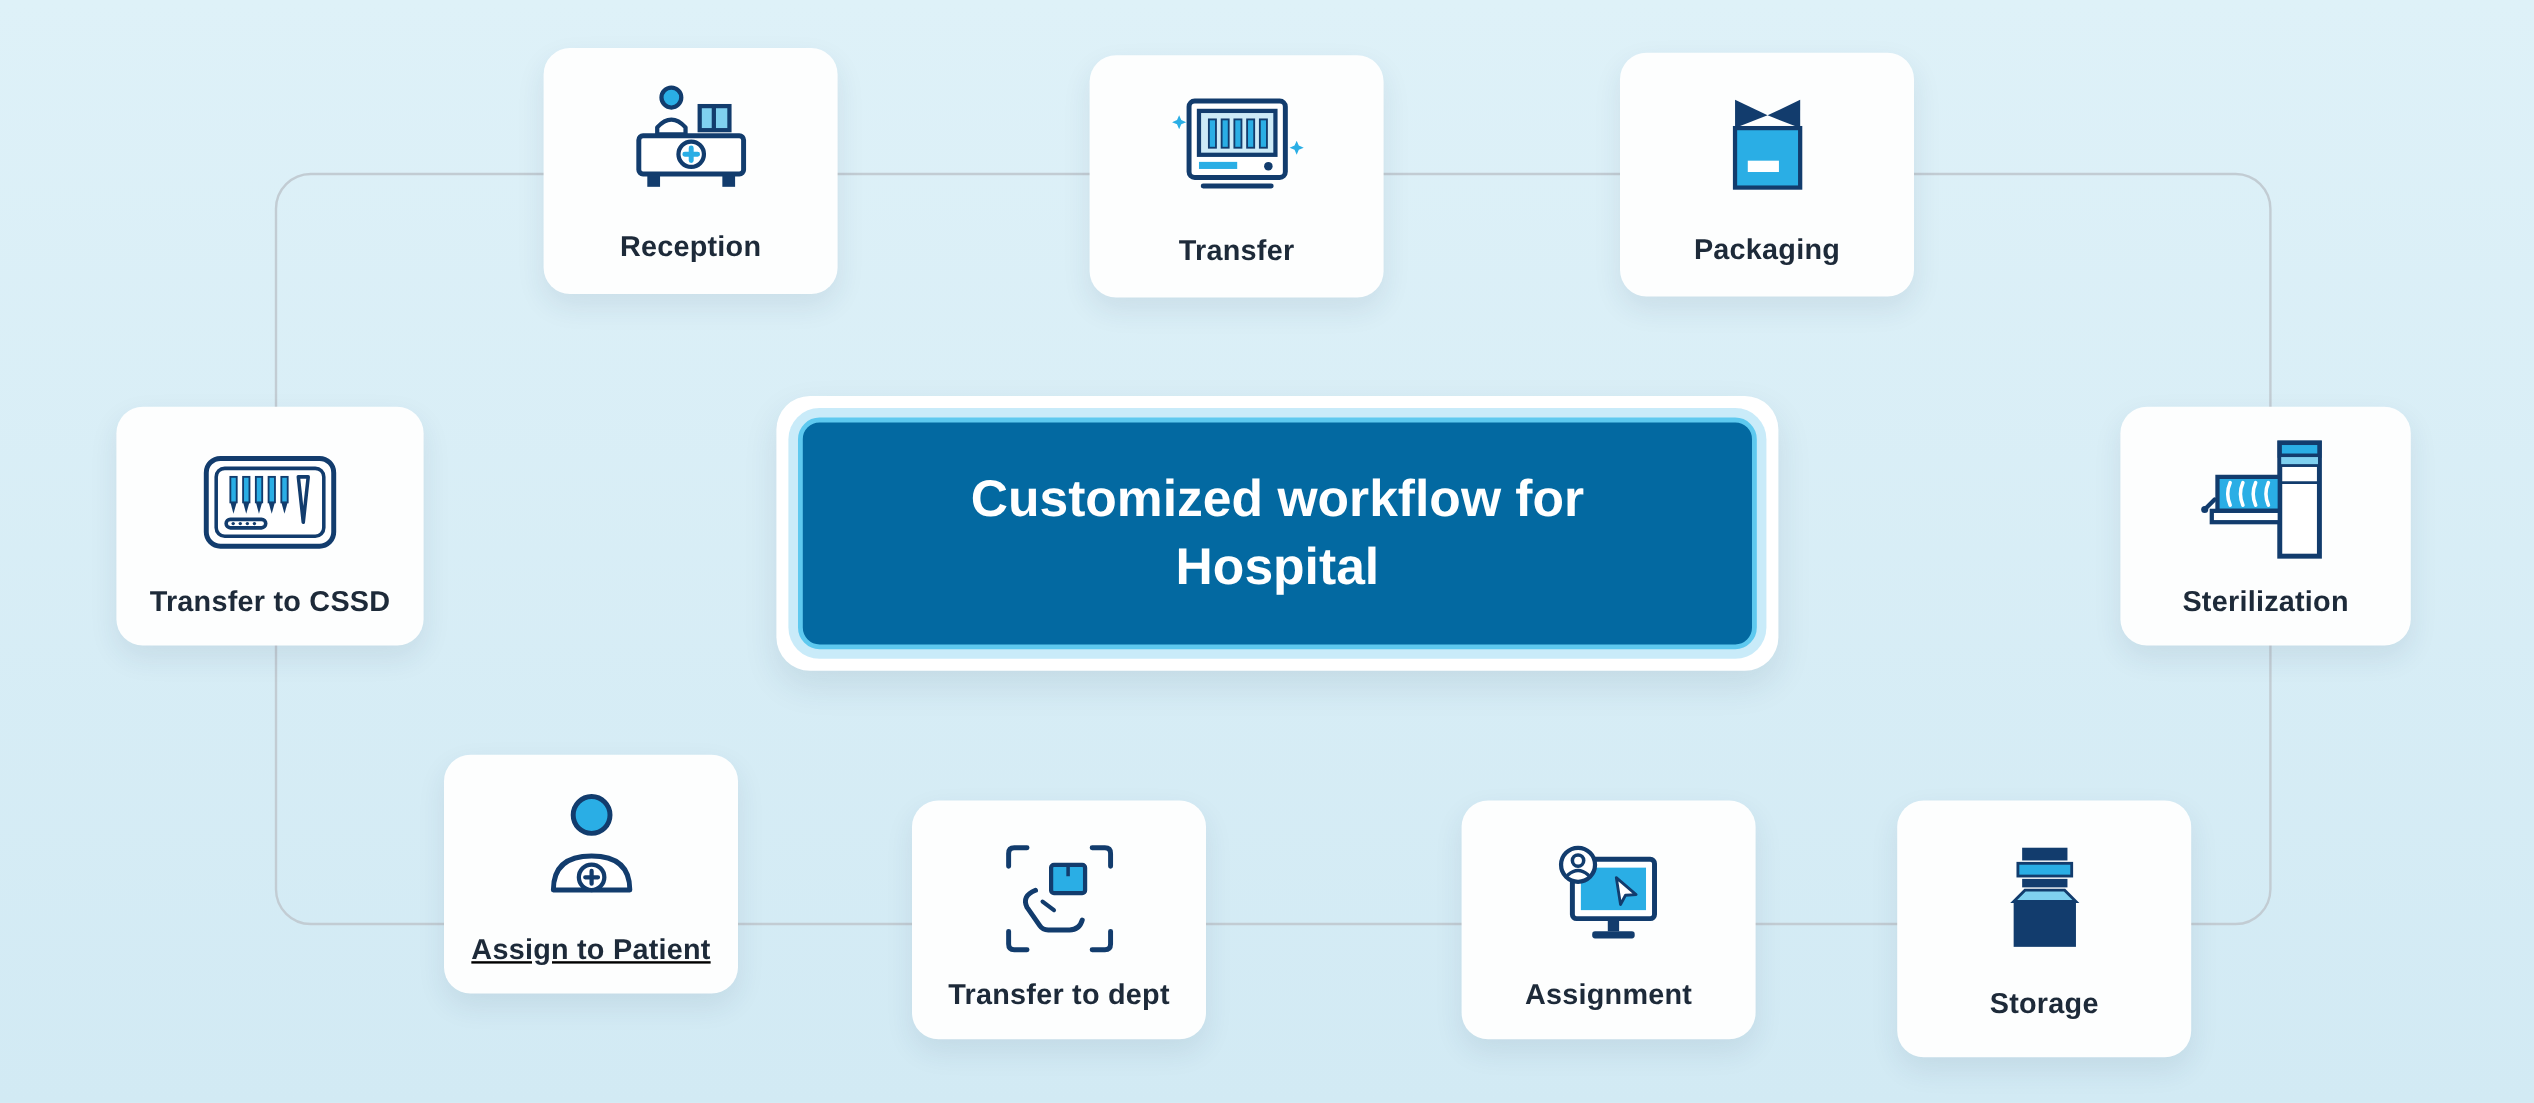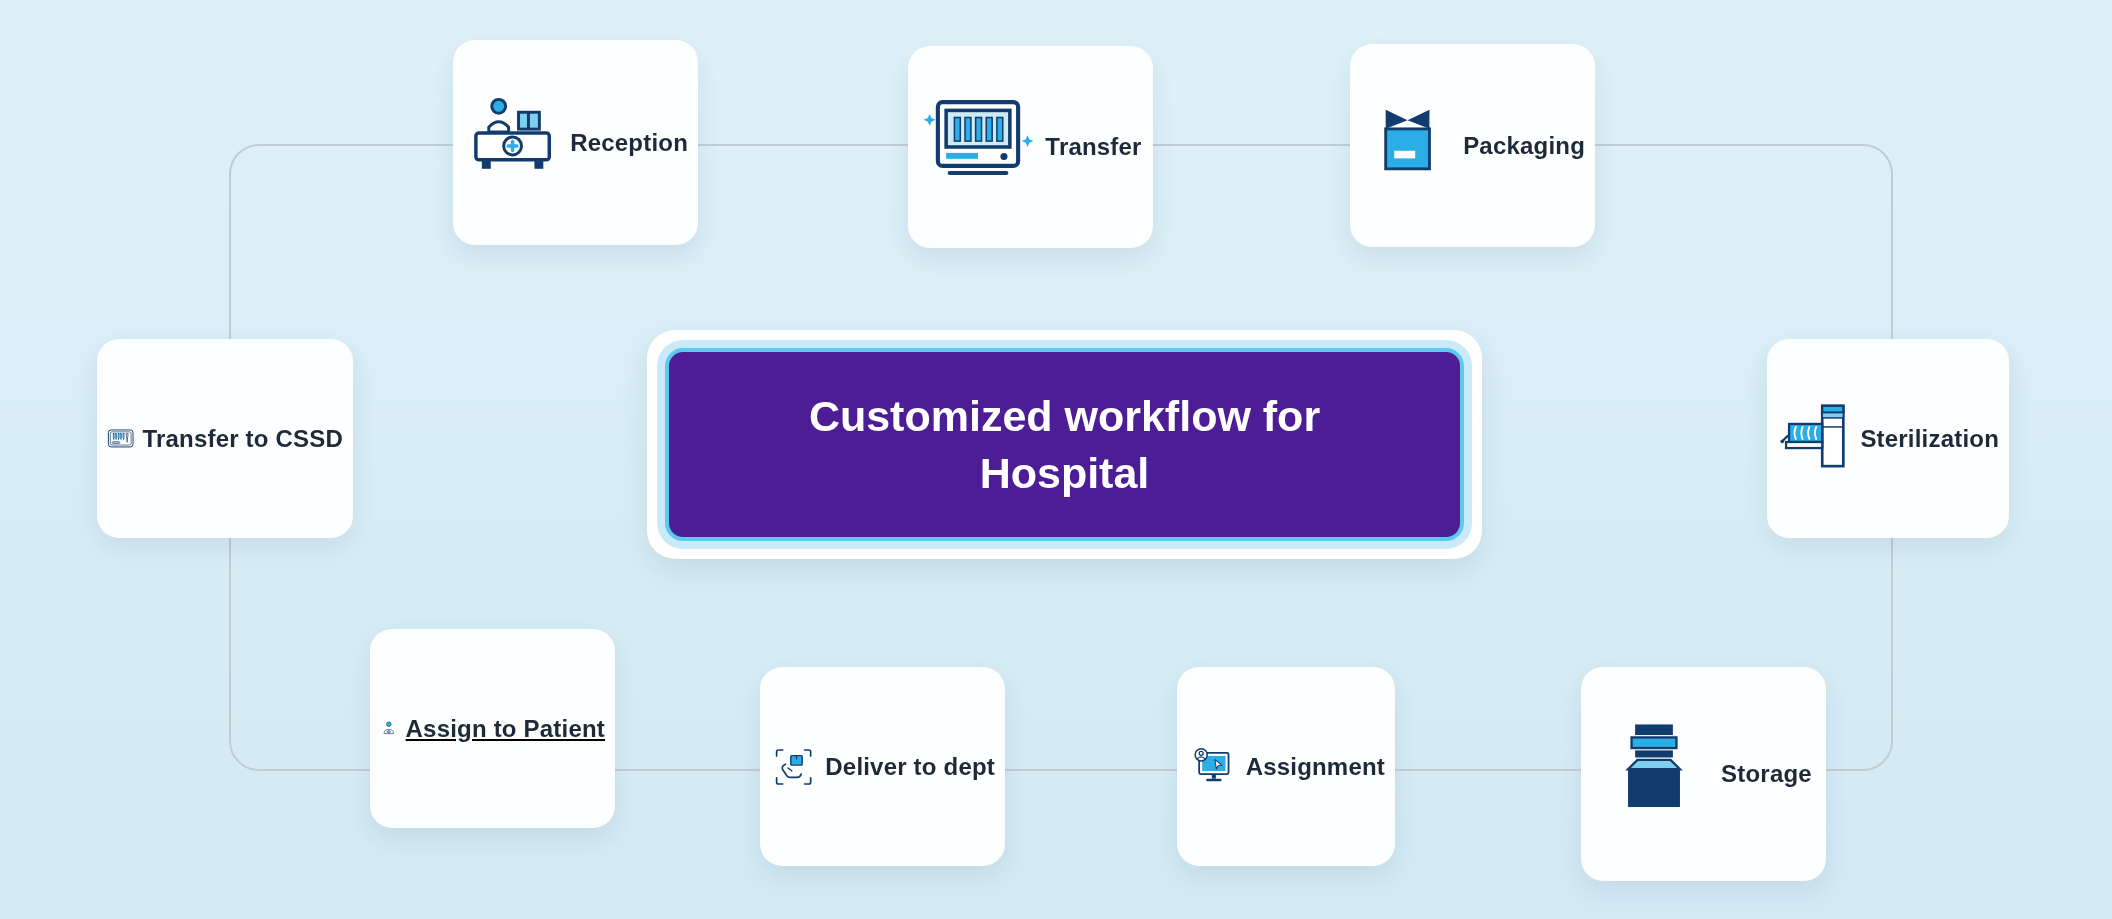--- a/index.html
+++ b/index.html
@@ -10,45 +10,45 @@
   }
   
   .connector{
     position:absolute;left:229px;top:144px;width:1660px;height:623px;
     border:2px solid #c2ccd3;border-radius:30px;background:transparent;
   }
   
   .node{
     position:absolute;background:#fdfefe;border-radius:22px;
     box-shadow:0 10px 24px rgba(30,60,90,.09);
-    display:flex;align-items:center;justify-content:center;
+    display:flex;flex-direction:column;align-items:center;justify-content:center;
     gap:8px;padding:10px;box-sizing:border-box;
   }
   .node .icon{width:118px;height:118px;display:block;}
   .node .icon svg{width:100%;height:100%;display:block;}
   .node-label{font-size:24px;font-weight:600;color:#1d2a39;letter-spacing:.2px;white-space:nowrap;}
   
   .n-reception    {left:453px; top:40px;  width:245px;height:205px;}
   .n-washing      {left:908px; top:46px;  width:245px;height:202px;}
   .n-packaging    {left:1350px;top:44px;  width:245px;height:203px;}
   .n-transfer     {left:97px;  top:339px; width:256px;height:199px;}
   .n-sterilization{left:1767px;top:339px; width:242px;height:199px;}
   .n-assign       {left:370px; top:629px; width:245px;height:199px;text-decoration:underline;}
   .n-deliver      {left:760px; top:667px; width:245px;height:199px;}
-  .n-assignment   {left:1177px;top:667px; width:218px;height:199px;}
+  .n-assignment   {left:1218px;top:667px; width:245px;height:199px;}
   .n-storage      {left:1581px;top:667px; width:245px;height:214px;}
   
   .banner-wrap{
     position:absolute;left:647px;top:330px;width:835px;height:229px;
     background:#ffffff;border-radius:28px;box-shadow:0 12px 28px rgba(30,60,90,.10);
     padding:18px;box-sizing:border-box;
   }
   .banner{
     width:100%;height:100%;box-sizing:border-box;
-    background:#4c1d95;border:4px solid #5ec9ef;border-radius:18px;
+    background:#0369a1;border:4px solid #5ec9ef;border-radius:18px;
     box-shadow:0 0 0 8px rgba(120,205,240,.40);
     display:flex;flex-direction:column;align-items:center;justify-content:center;
     color:#ffffff;font-size:43px;font-weight:700;line-height:1.32;text-align:center;
   }
 </style>
 </head>
 <body>
 
 <div class="stage">
 
@@ -172,21 +172,21 @@
         <path d="M14 27 v-9 q0 -4 4 -4 h9" stroke="#123c6d" stroke-width="3.5" stroke-linecap="round"></path>
         <path d="M73 14 h9 q4 0 4 4 v9" stroke="#123c6d" stroke-width="3.5" stroke-linecap="round"></path>
         <path d="M86 73 v9 q0 4 -4 4 h-9" stroke="#123c6d" stroke-width="3.5" stroke-linecap="round"></path>
         <path d="M27 86 h-9 q-4 0 -4 -4 v-9" stroke="#123c6d" stroke-width="3.5" stroke-linecap="round"></path>
         <rect x="44" y="26" width="24" height="20" rx="2" fill="#2aaee5" stroke="#123c6d" stroke-width="3"></rect>
         <path d="M56 26 v8" stroke="#123c6d" stroke-width="2.5"></path>
         <path d="M33 44 q-10 4 -6 12 l9 13 q2 3 6 3 h15 q7 0 9 -7" stroke="#123c6d" stroke-width="3.5" stroke-linecap="round"></path>
         <path d="M38 52 l8 6" stroke="#123c6d" stroke-width="3" stroke-linecap="round"></path>
       </svg>
     </span>
-    <span class="node-label">Deliver to dept</span>
+    <span class="node-label">Transfer to dept</span>
   </div>
 
   <div class="node n-assignment">
     <span class="icon">
       <svg viewBox="0 0 100 100">
         <rect x="24" y="22" width="58" height="42" rx="3" fill="#ffffff" stroke="#123c6d" stroke-width="3.5"></rect>
         <rect x="30" y="28" width="46" height="30" fill="#2aaee5"></rect>
         <polygon points="55,35 69,47 61.5,47.5 58,54" fill="#ffffff" stroke="#123c6d" stroke-width="2" stroke-linejoin="round"></polygon>
         <circle cx="28" cy="26" r="12" fill="#ffffff" stroke="#123c6d" stroke-width="3"></circle>
         <circle cx="28" cy="23" r="4" fill="none" stroke="#123c6d" stroke-width="2.5"></circle>

